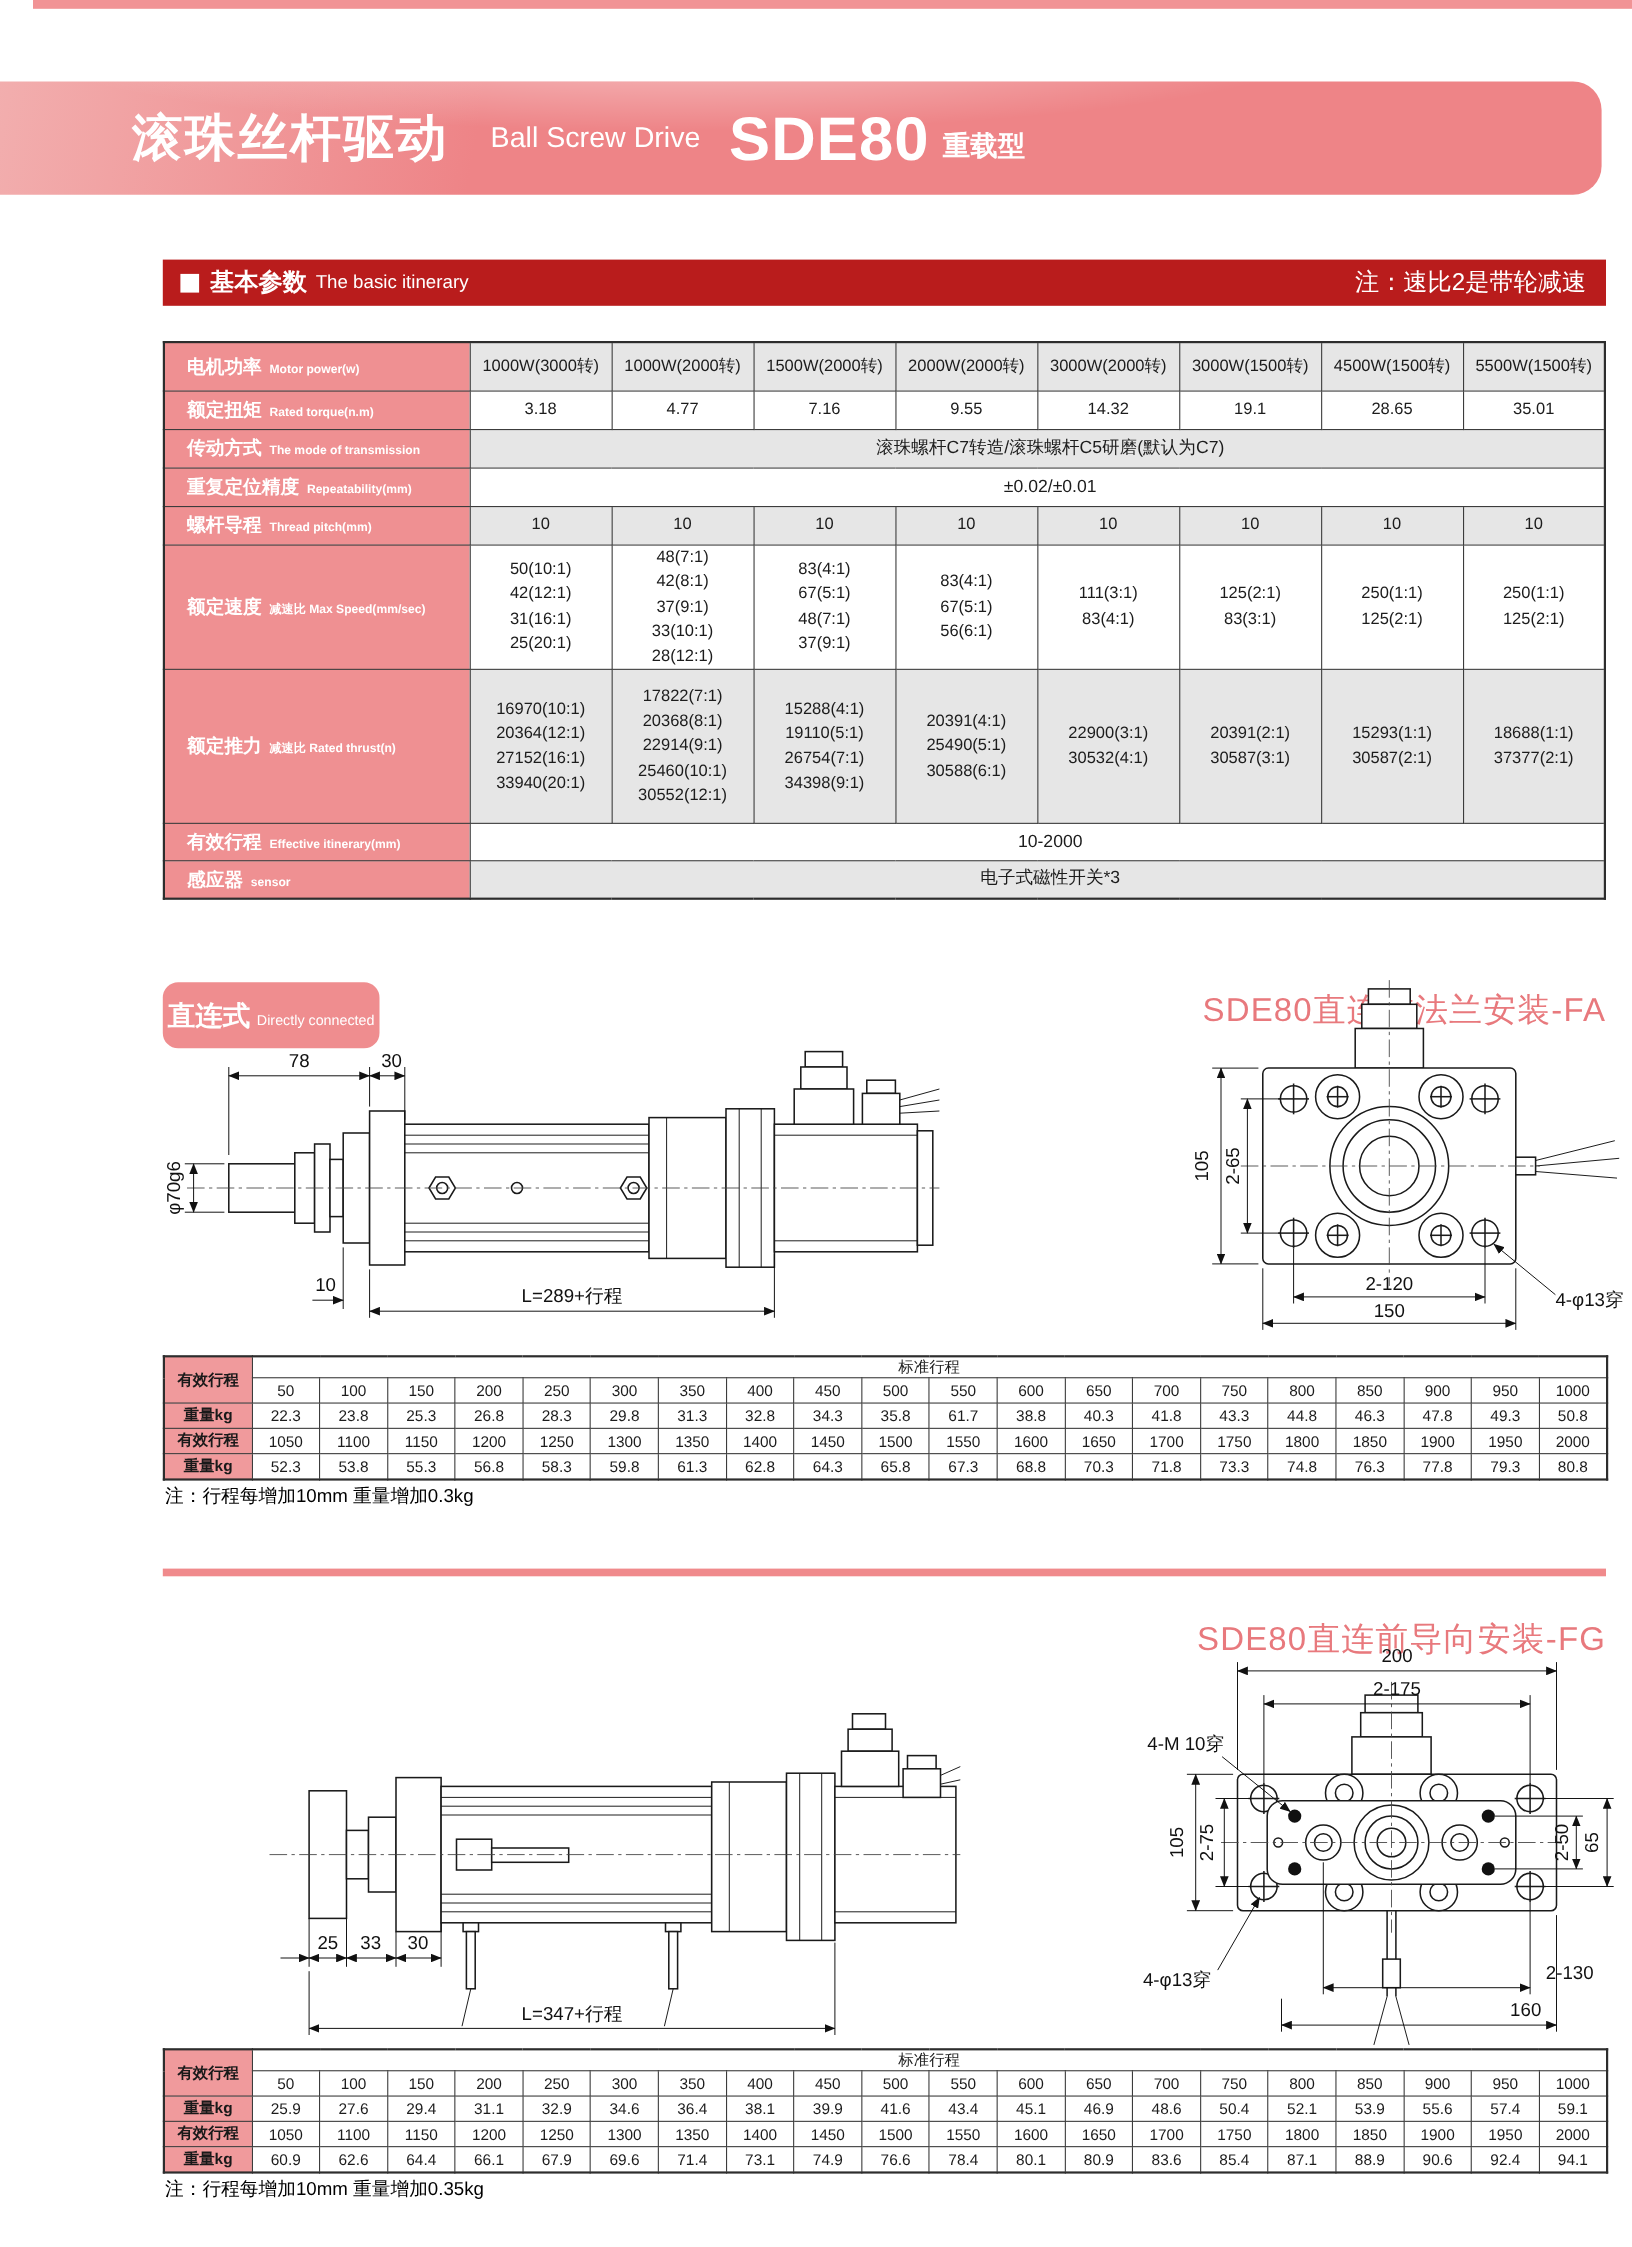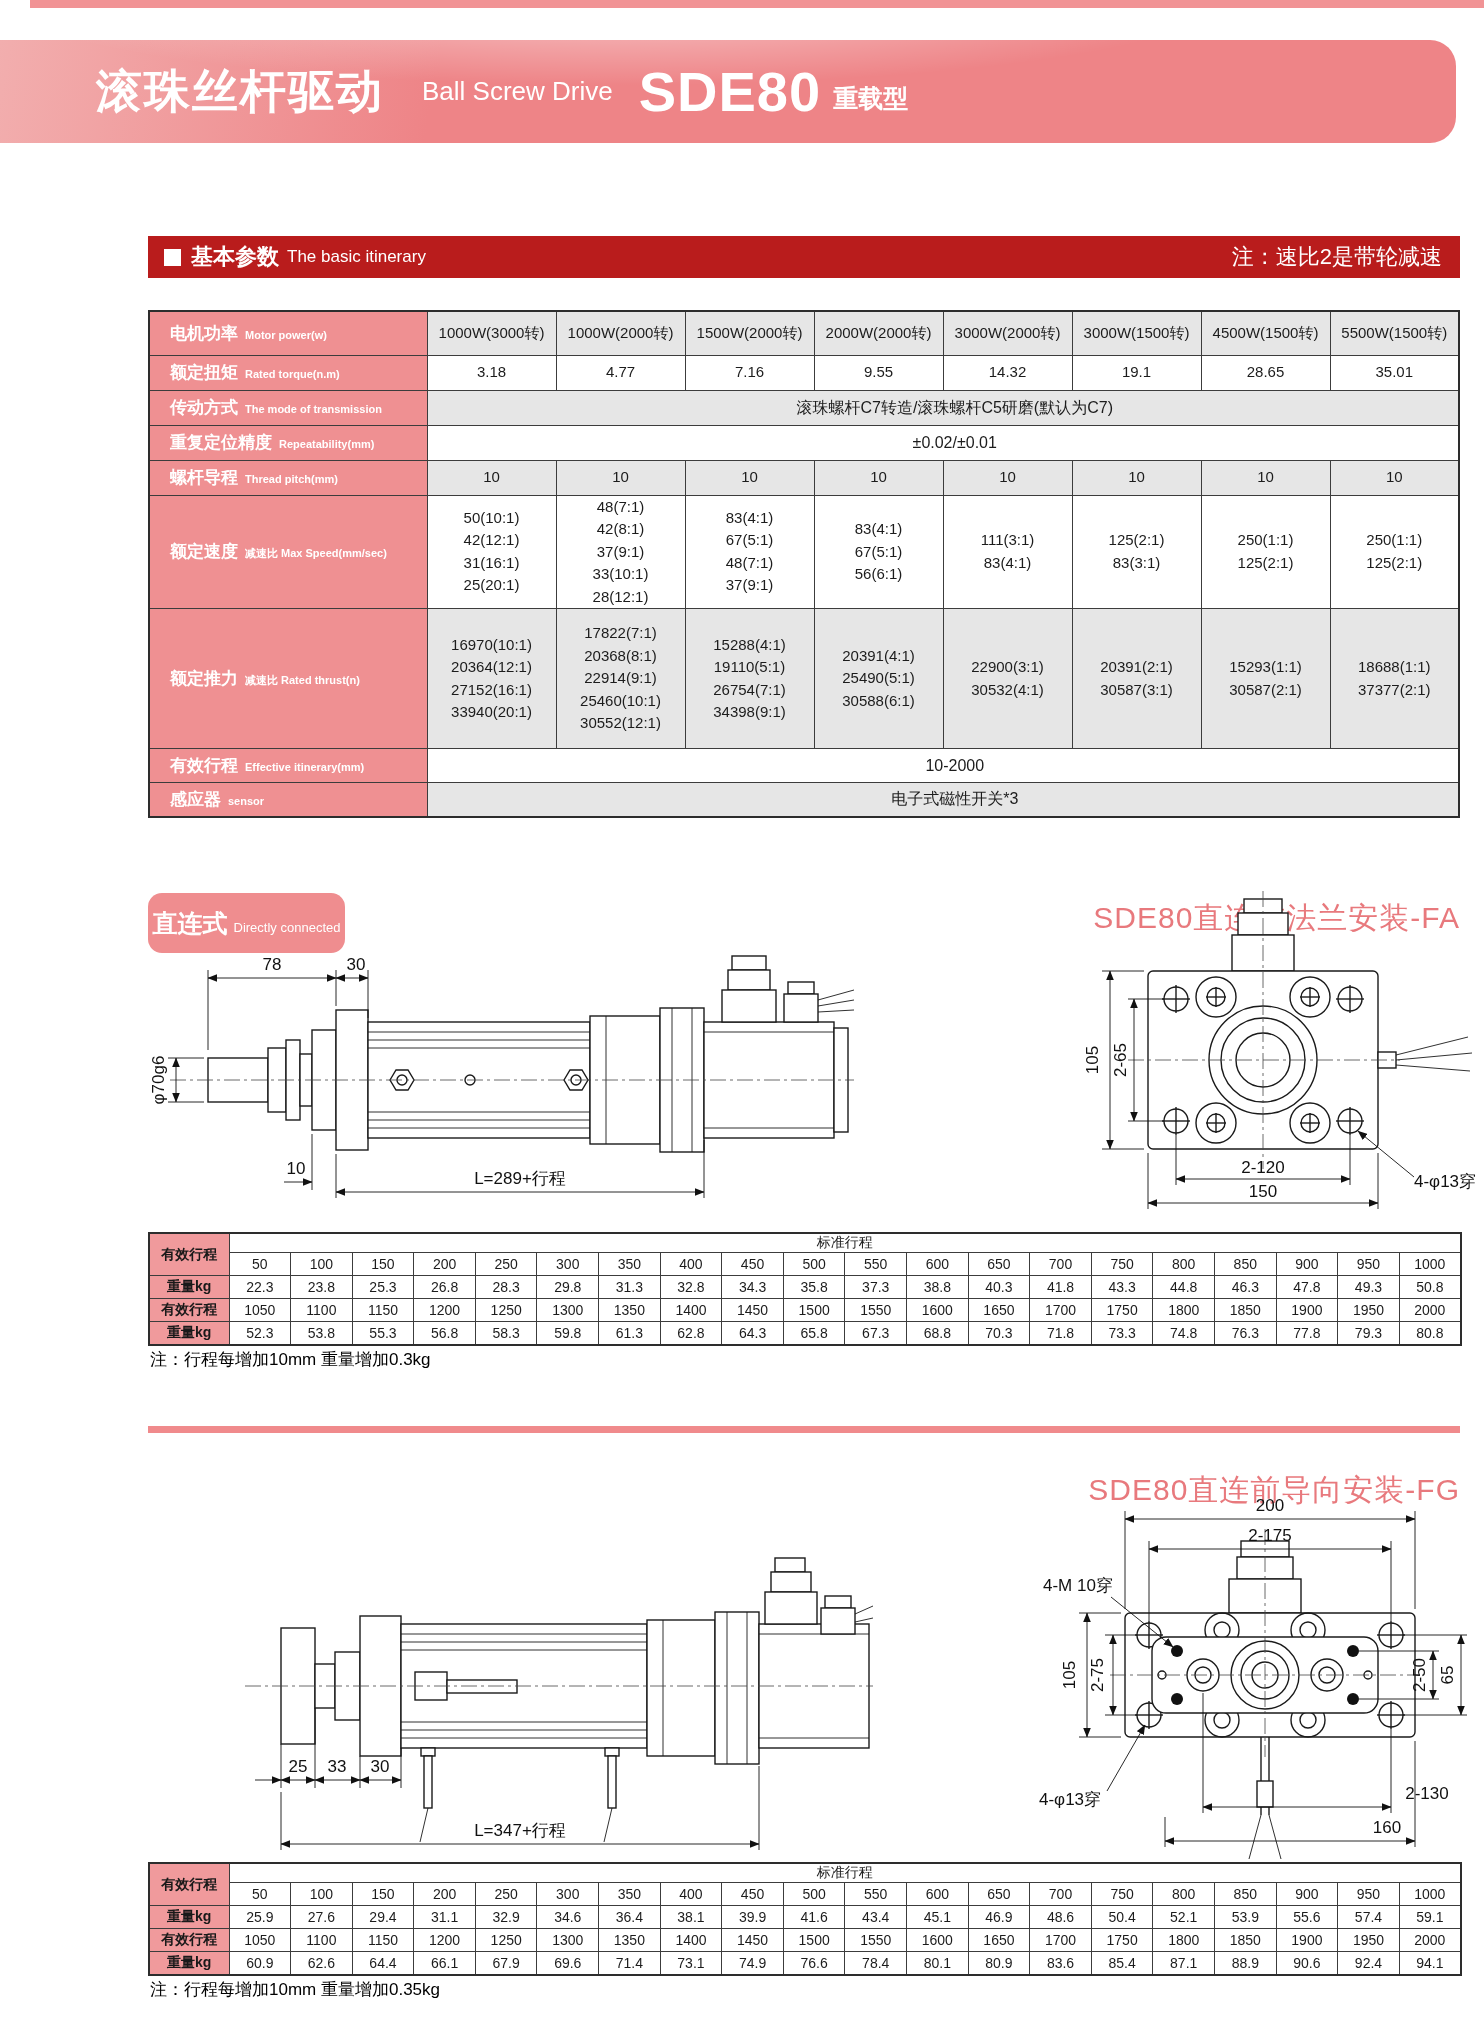--- a/index.html
+++ b/index.html
@@ -3,23 +3,23 @@
 <meta charset="utf-8">
 <style>
   html,body{margin:0;padding:0;background:#fff;}
   body{font-family:"Liberation Sans","DejaVu Sans",sans-serif;}
   #page{position:relative;width:1484px;height:2043px;background:#fff;overflow:hidden;}
 
   
   .topline{position:absolute;top:0;left:30px;width:1454px;height:8px;background:#f19395;}
 
   
-  .banner{position:absolute;top:40px;left:0;width:1456px;height:103px;
+  .banner{position:absolute;top:74px;left:0;width:1456px;height:103px;
     background:linear-gradient(100deg,#f2aeae 0%,#ee8487 30%,#ee8487 100%);
-    border-radius:0 26px 26px 0;display:flex;align-items:center;padding-left:96px;box-sizing:border-box;}
+    border-radius:0 26px 26px 0;display:flex;align-items:center;padding-left:120px;box-sizing:border-box;}
   .banner::before{content:"";position:absolute;inset:0;border-radius:0 26px 26px 0;
     background:radial-gradient(ellipse 60% 120% at 42% -40%,rgba(255,255,255,.55),rgba(255,255,255,0) 70%);pointer-events:none;}
   .banner *{color:#fff;position:relative;}
   .bn-zh{font-size:46px;font-weight:bold;letter-spacing:2px;}
   .bn-en{font-size:26px;margin-left:38px;}
   .bn-model{font-size:56px;font-weight:bold;margin-left:26px;letter-spacing:1px;}
   .bn-grade{font-size:25px;font-weight:bold;margin-left:12px;margin-top:14px;}
 
   
   .secbar{position:absolute;top:236px;left:148px;width:1312px;height:42px;background:#b91c1c;
@@ -393,21 +393,21 @@
     <td>22.3</td>
           <td>23.8</td>
           <td>25.3</td>
           <td>26.8</td>
           <td>28.3</td>
           <td>29.8</td>
           <td>31.3</td>
           <td>32.8</td>
           <td>34.3</td>
           <td>35.8</td>
-          <td>37.3</td>
+          <td>61.7</td>
           <td>38.8</td>
           <td>40.3</td>
           <td>41.8</td>
           <td>43.3</td>
           <td>44.8</td>
           <td>46.3</td>
           <td>47.8</td>
           <td>49.3</td>
           <td>50.8</td>
         </tr>

